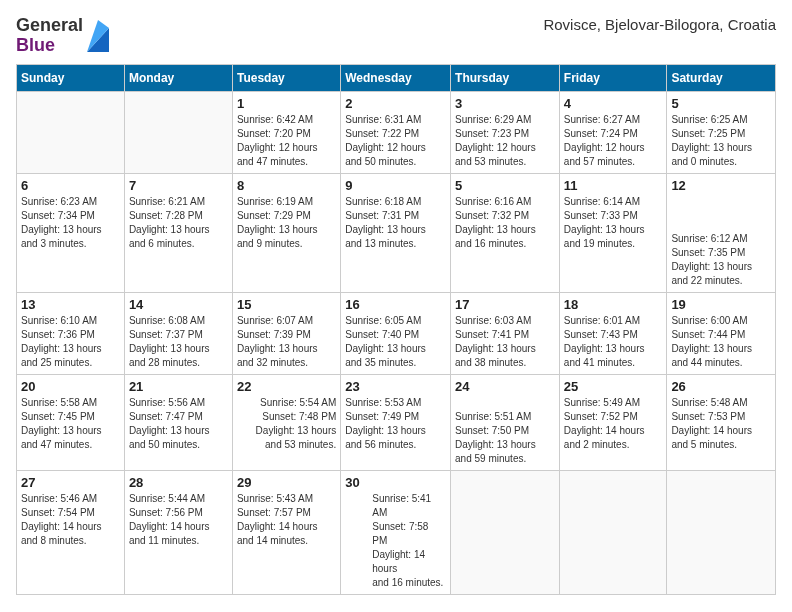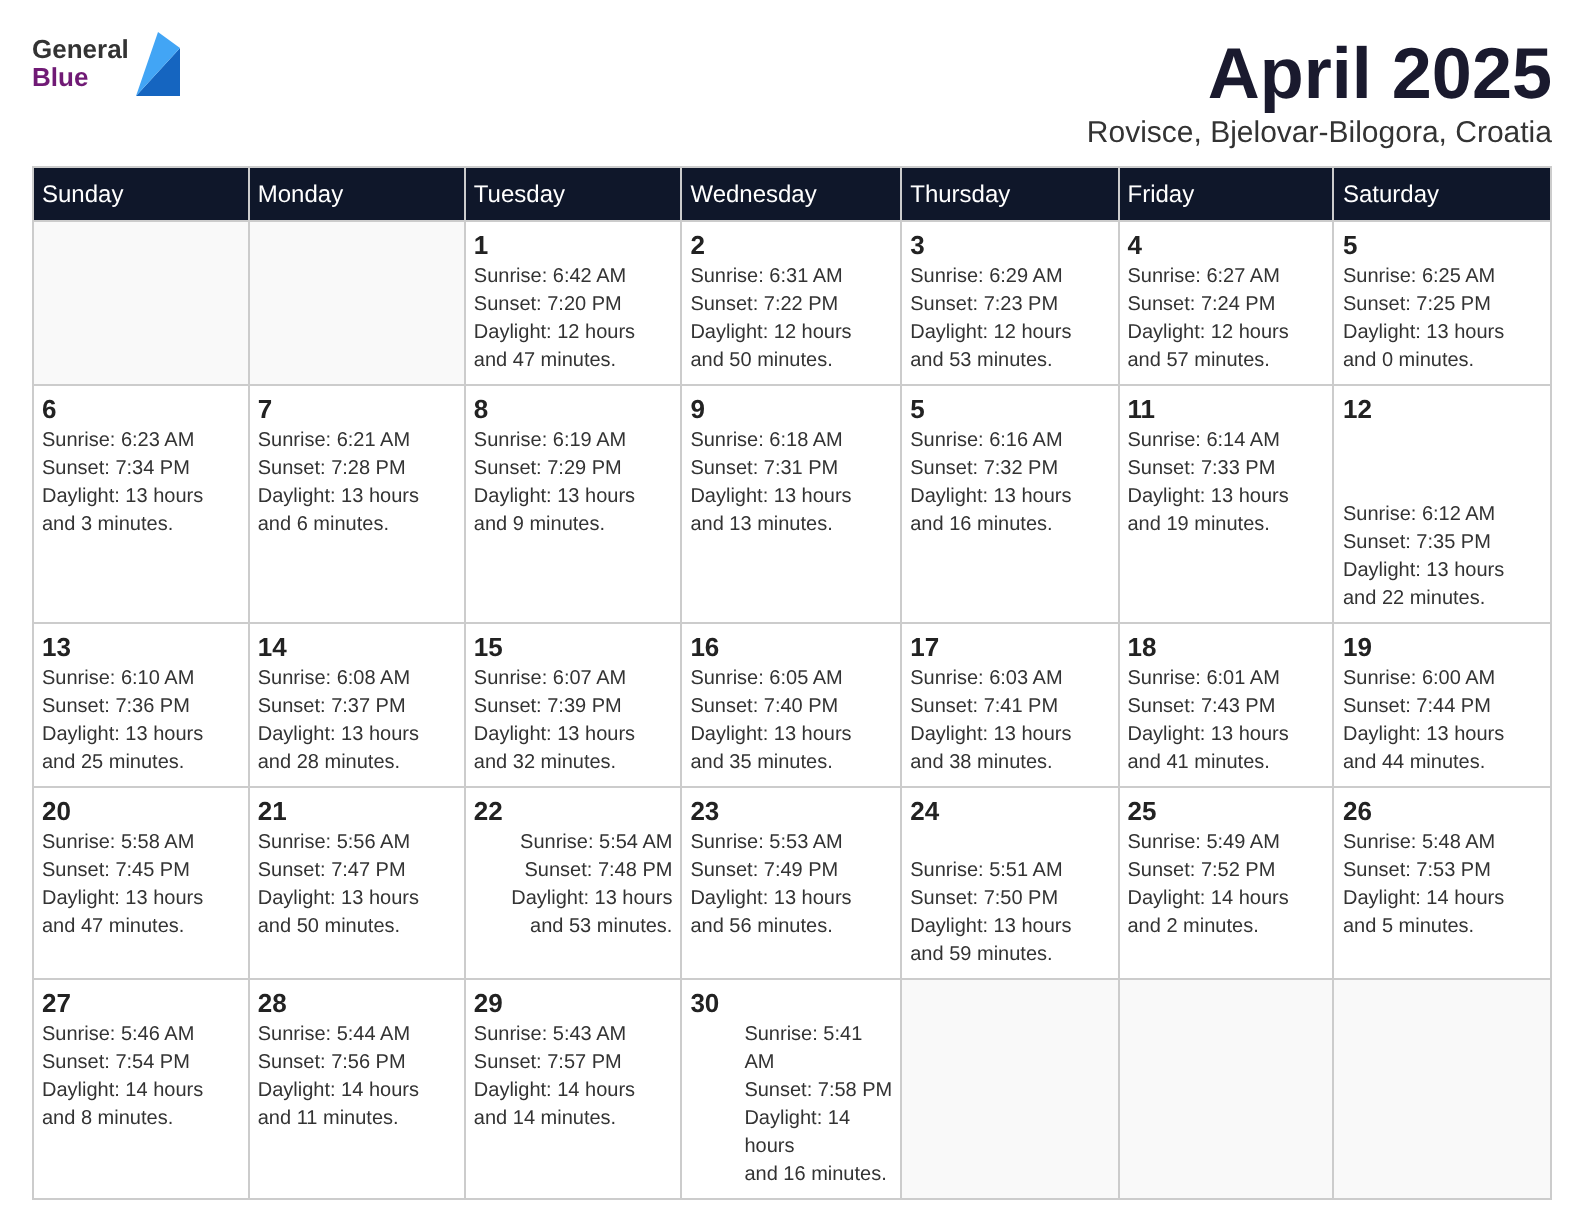--- a/index.html
+++ b/index.html
@@ -16,21 +16,21 @@
       align-items: flex-start;
       margin-bottom: 8px;
     }
     .logo {
       display: flex;
       align-items: center;
     }
     .logo-text {
       display: flex;
       flex-direction: column;
-      font-size: 13px;
+      font-size: 18px;
       font-weight: bold;
       line-height: 1.1;
     }
     .logo-general { color: #333; }
     .logo-blue { color: #701a75; }
     .title-block {
       text-align: right;
     }
     .calendar-title {
       font-size: 36px;
@@ -40,26 +40,26 @@
     .calendar-subtitle {
       font-size: 15px;
       color: #333;
     }
     table {
       width: 100%;
       border-collapse: collapse;
       font-size: 11px;
     }
     thead tr th {
-      background-color: #0f172a;
+      background-color: #0369a1;
       color: #fff;
       padding: 6px 4px;
       text-align: left;
       font-size: 12px;
-      font-weight: normal;
+      font-weight: bold;
       border: 1px solid #ccc;
     }
     tbody tr td {
       border: 1px solid #ccc;
       vertical-align: top;
       padding: 4px;
       height: 80px;
       width: 113px;
     }
     .day-num {
@@ -88,21 +88,20 @@
       <span class="logo-general">General</span>
       <span class="logo-blue">Blue</span>
     </div>
 
     <svg width="22" height="32" viewBox="0 0 22 32" style="margin-left:4px;">
       <polygon points="0,32 22,32 22,8" fill="#1565c0"></polygon>
       <polygon points="0,32 22,8 11,0" fill="#42a5f5"></polygon>
     </svg>
   </div>
   <div class="title-block">
-    <div class="calendar-title">April 2025</div>
     <div class="calendar-subtitle">Rovisce, Bjelovar-Bilogora, Croatia</div>
   </div>
 </div>
 
 <table>
   <thead>
     <tr>
     <th>Sunday</th>
         <th>Monday</th>
         <th>Tuesday</th>

